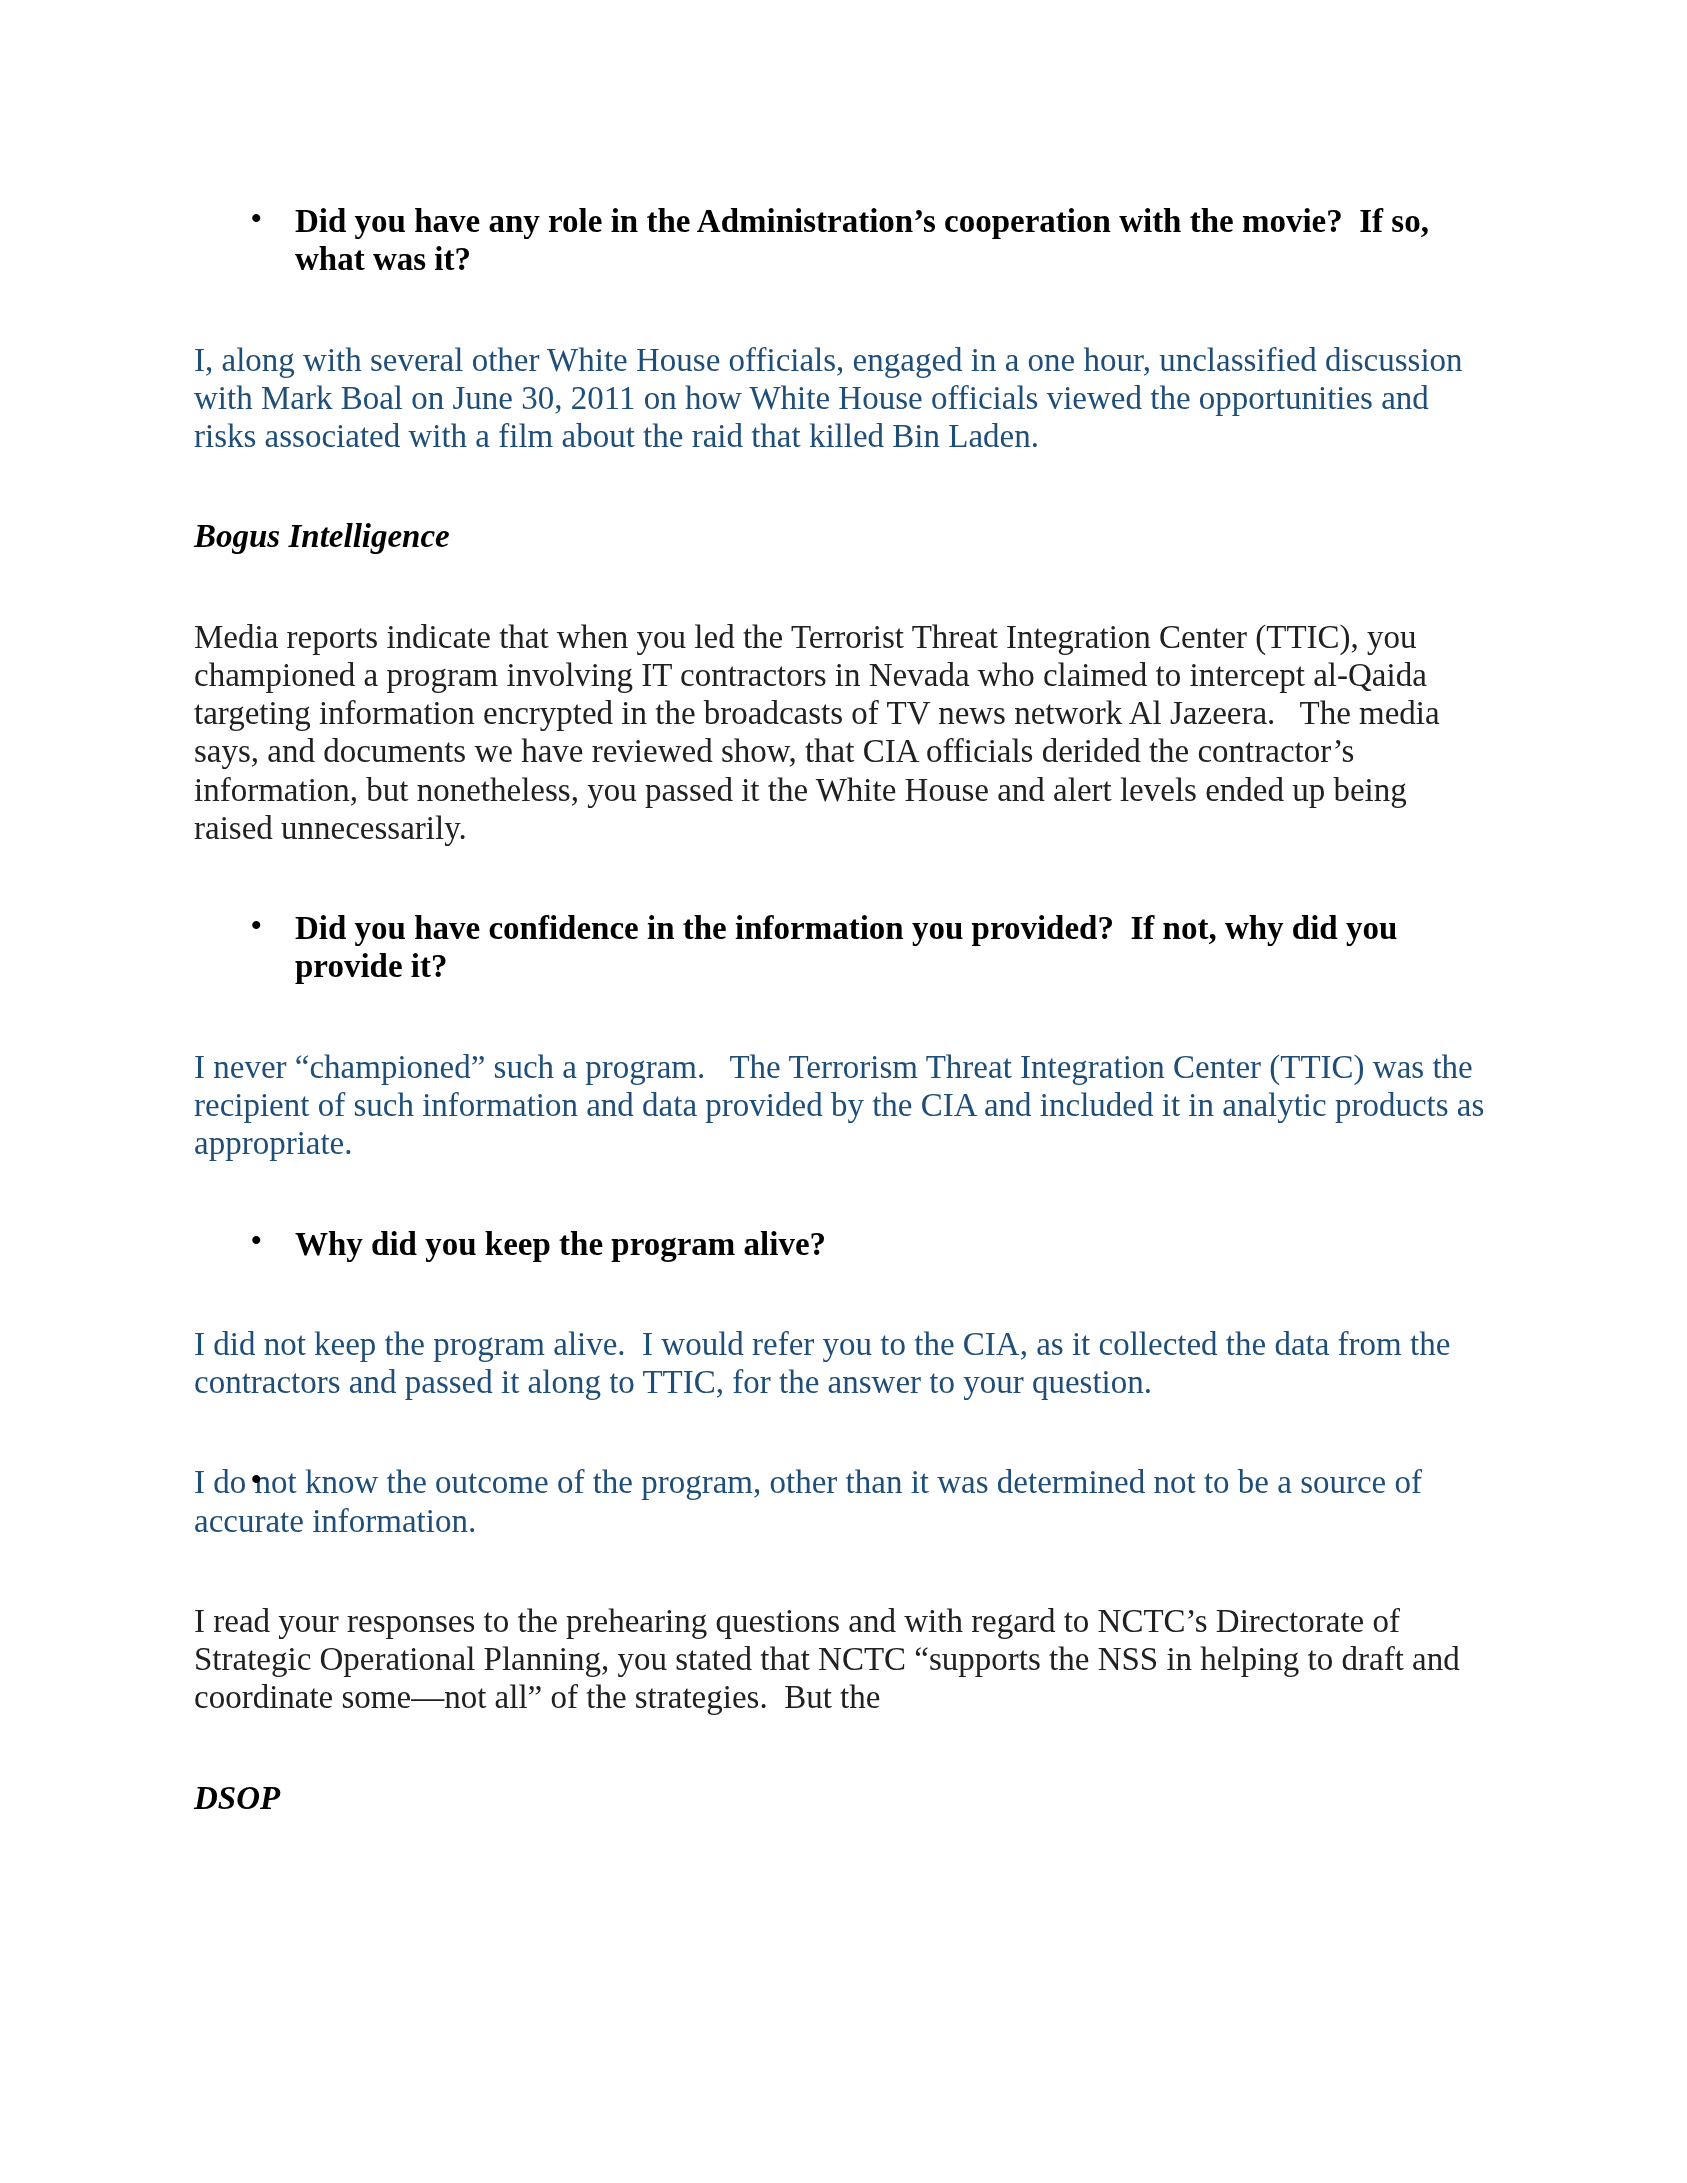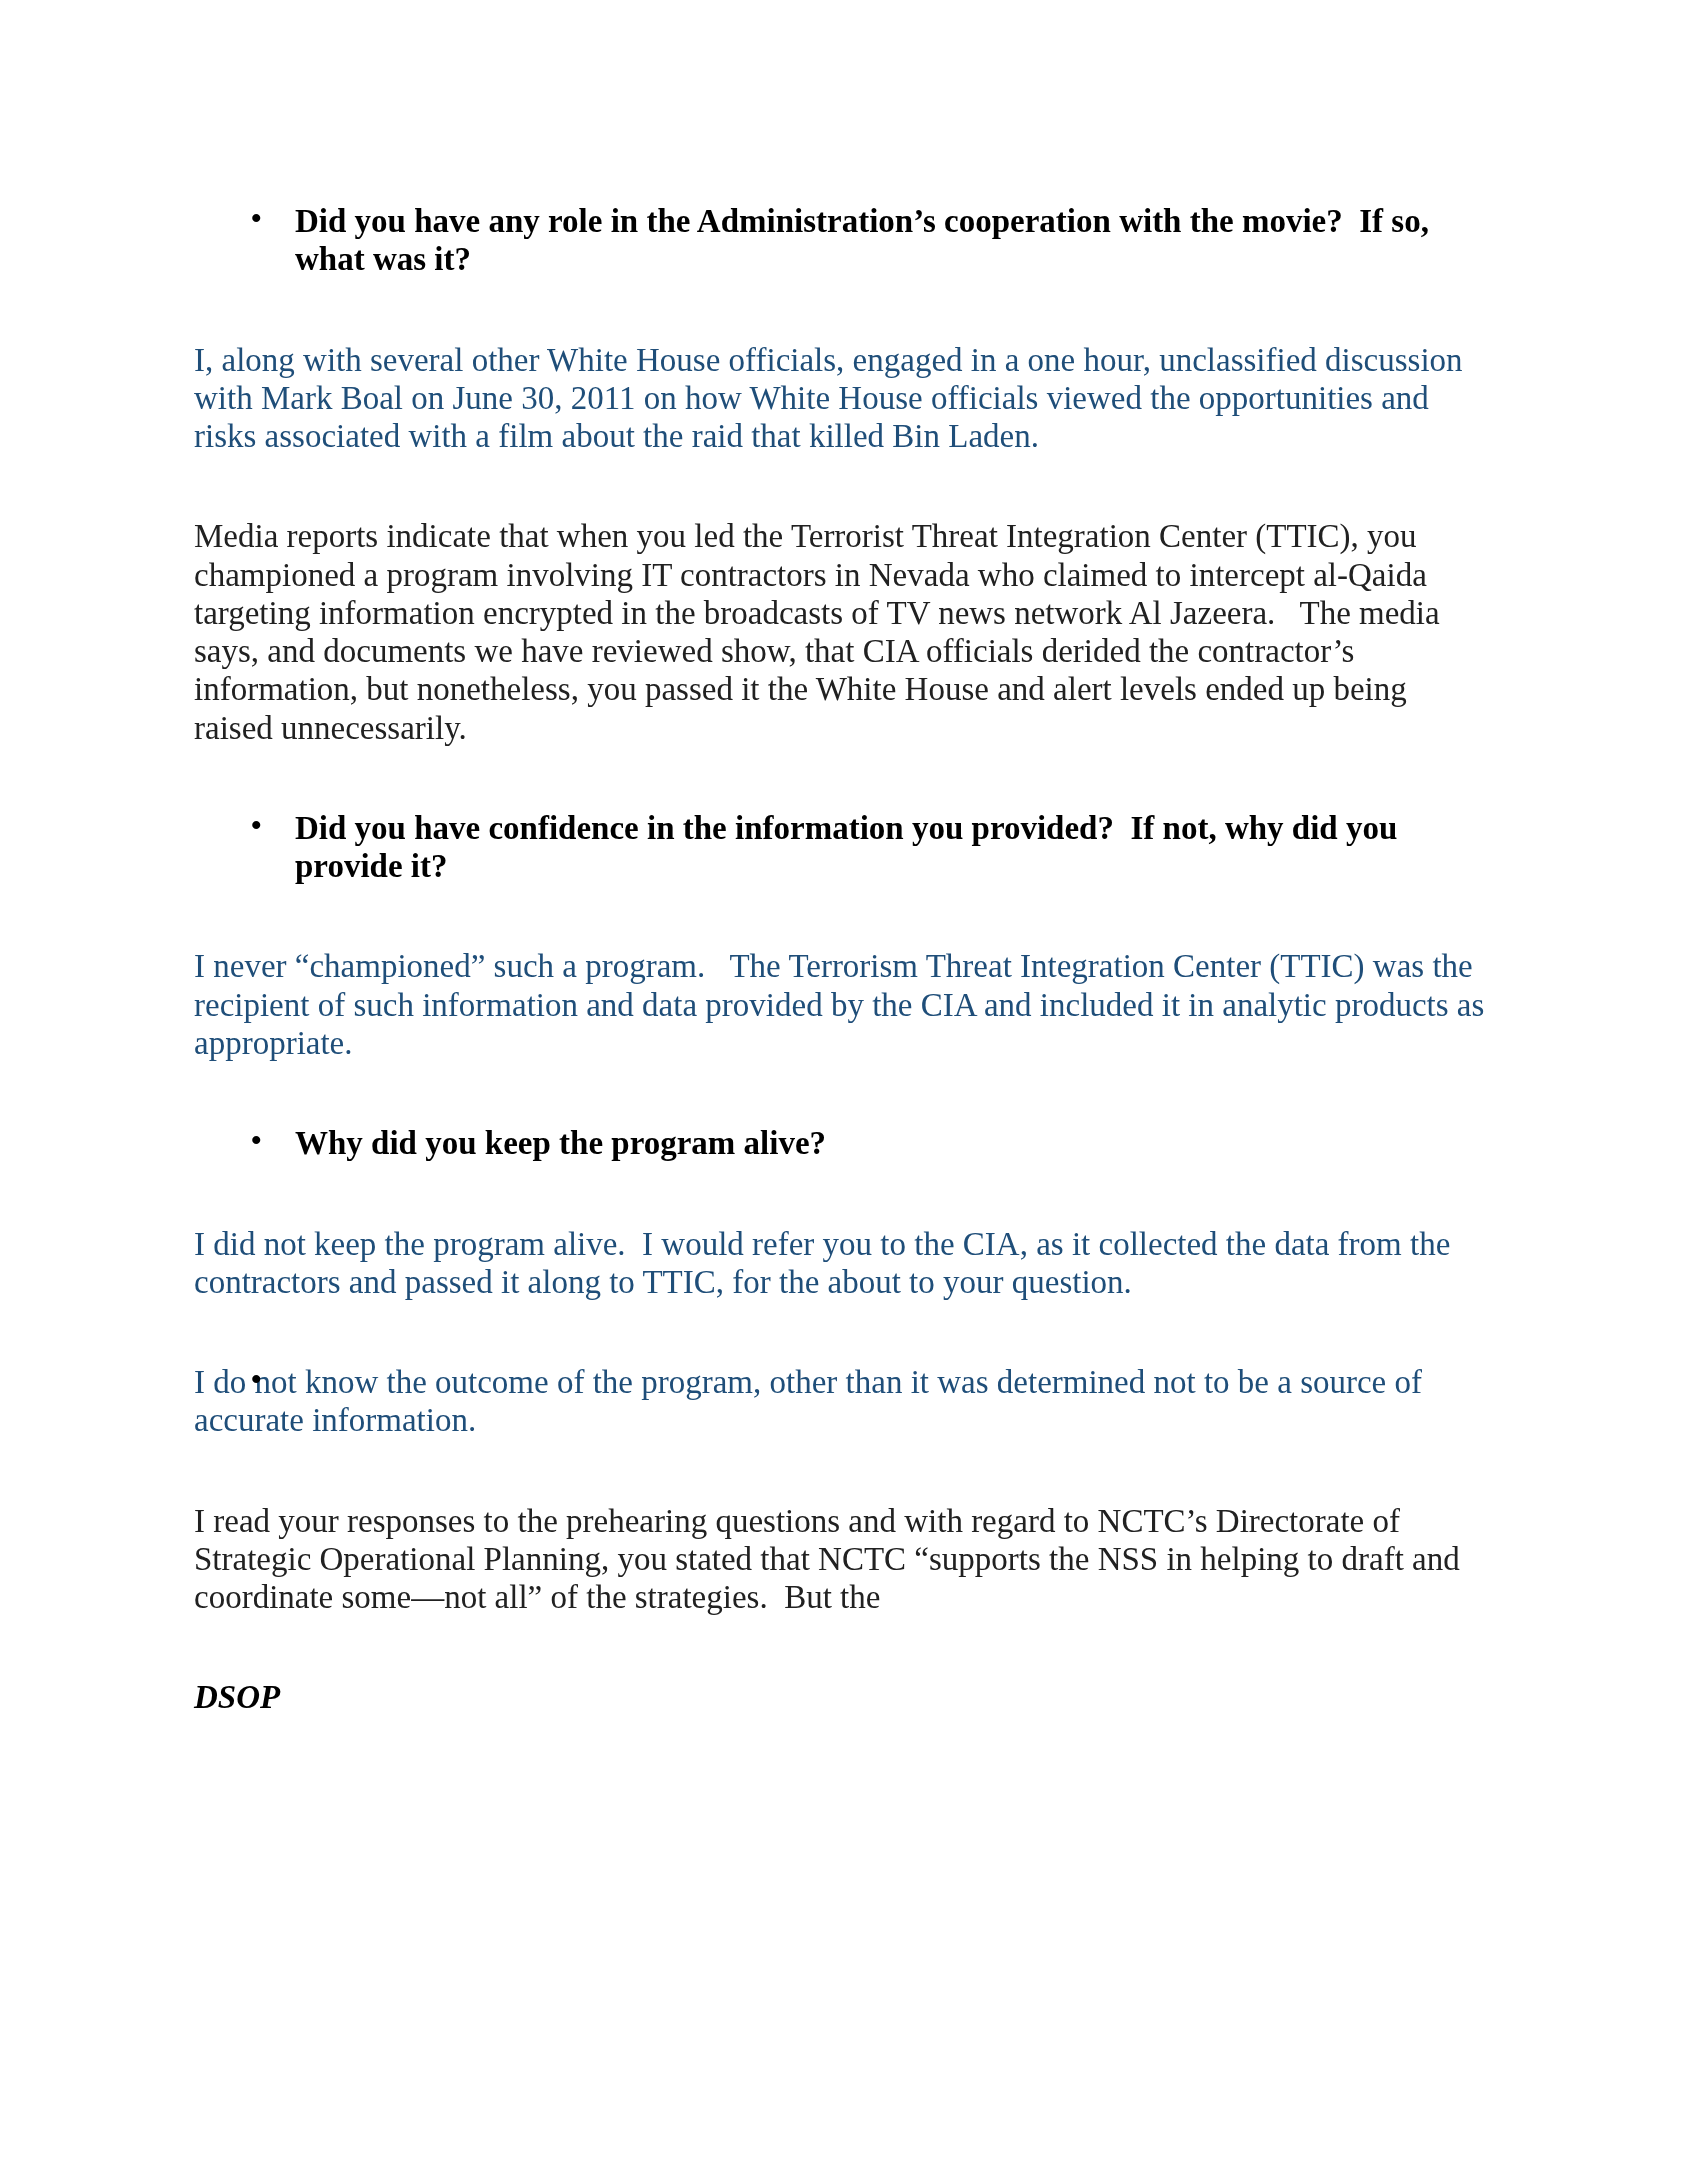--- a/index.html
+++ b/index.html
@@ -56,24 +56,25 @@
     font-size: 30px;
   }
 </style>
 </head>
 <body>
 
 <div class="page">
   <div class="content" id="doc-content">
       <div class="block bullet-item"><span class="bullet-dot">•</span><span>Did you have any role in the Administration’s cooperation with the movie?  If so, what was it?</span></div>
       <p class="block answer">I, along with several other White House officials, engaged in a one hour, unclassified discussion with Mark Boal on June 30, 2011 on how White House officials viewed the opportunities and risks associated with a film about the raid that killed Bin Laden.</p>
+      <p class="block heading">Bogus Intelligence</p>
       <p class="block para">Media reports indicate that when you led the Terrorist Threat Integration Center (TTIC), you championed a program involving IT contractors in Nevada who claimed to intercept al-Qaida targeting information encrypted in the broadcasts of TV news network Al Jazeera.   The media says, and documents we have reviewed show, that CIA officials derided the contractor’s information, but nonetheless, you passed it the White House and alert levels ended up being raised unnecessarily.</p>
       <div class="block bullet-item"><span class="bullet-dot">•</span><span>Did you have confidence in the information you provided?  If not, why did you provide it?</span></div>
       <p class="block answer">I never “championed” such a program.   The Terrorism Threat Integration Center (TTIC) was the recipient of such information and data provided by the CIA and included it in analytic products as appropriate.</p>
       <div class="block bullet-item"><span class="bullet-dot">•</span><span>Why did you keep the program alive?</span></div>
-      <p class="block answer">I did not keep the program alive.  I would refer you to the CIA, as it collected the data from the contractors and passed it along to TTIC, for the about to your question.</p>
+      <p class="block answer">I did not keep the program alive.  I would refer you to the CIA, as it collected the data from the contractors and passed it along to TTIC, for the answer to your question.</p>
       <div class="block bullet-item"><span class="bullet-dot">•</span></div>
       <p class="block answer">I do not know the outcome of the program, other than it was determined not to be a source of accurate information.</p>
       <p class="block para">I read your responses to the prehearing questions and with regard to NCTC’s Directorate of Strategic Operational Planning, you stated that NCTC “supports the NSS in helping to draft and coordinate some—not all” of the strategies.  But the</p>
       <p class="block heading">DSOP</p>
     </div>
 </div>
 
 
 </body></html>

